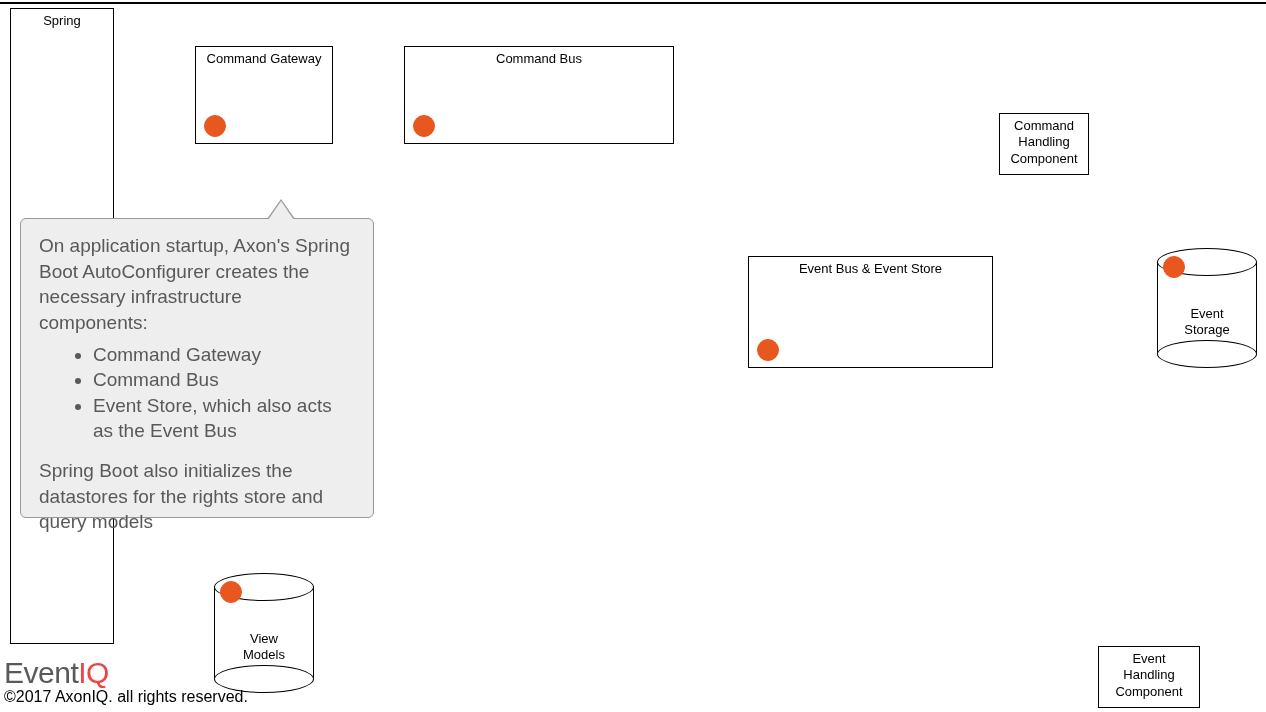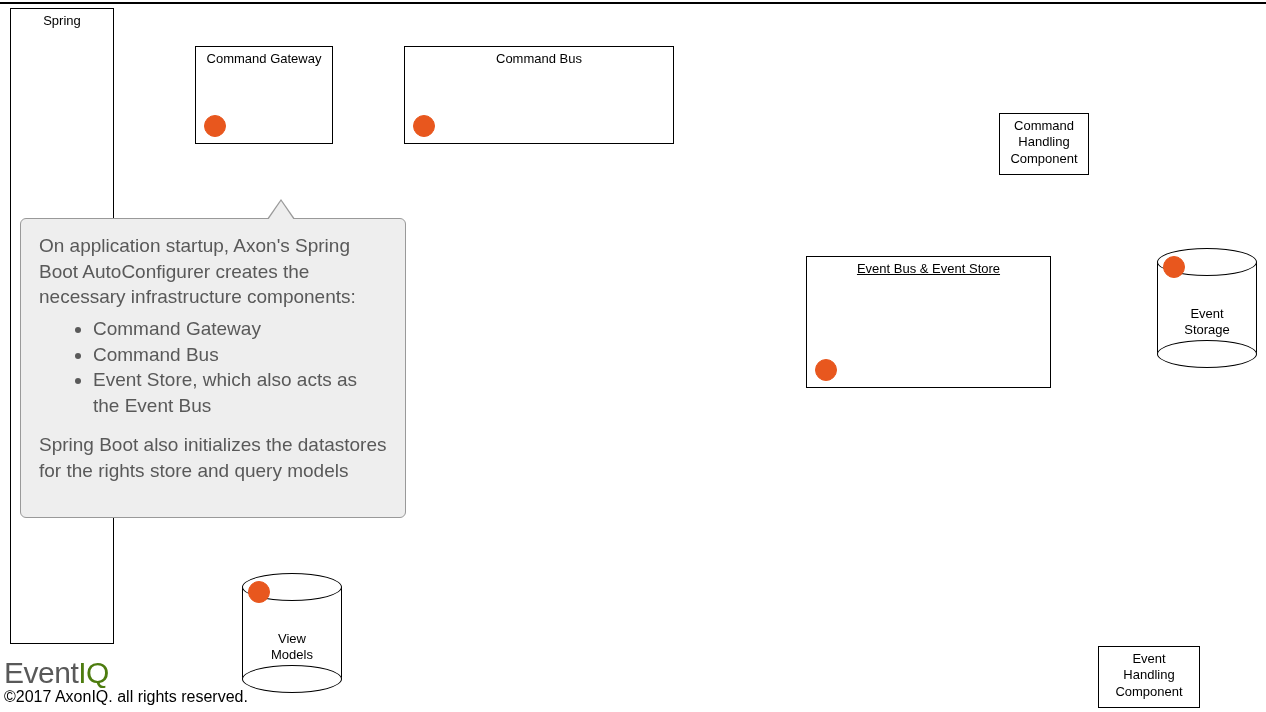--- a/index.html
+++ b/index.html
@@ -113,21 +113,21 @@
     left: 4px;
     bottom: 6px;
   }
   .logo {
     font-size: 30px;
     font-weight: 400;
     letter-spacing: -0.5px;
     color: #595959;
   }
   .logo .iq {
-    color: #4d7c0f;
+    color: #ef4444;
   }
   .copyright {
     font-size: 16px;
     color: #000;
     margin-top: -2px;
   }
 </style>
 </head>
 <body>
 
@@ -146,50 +146,50 @@
   <div class="box-label">Command Bus</div>
   <div class="dot" style="left:8px; bottom:6px;"></div>
 </div>
 
 <div class="box" style="left:999px; top:113px; width:90px; height:62px;">
   <div class="box-label" style="white-space:pre-line;">Command
 Handling
 Component</div>
 </div>
 
-<div class="box" style="left:806px; top:256px; width:245px; height:132px;text-decoration:underline;">
+<div class="box" style="left:748px; top:256px; width:245px; height:112px;">
   <div class="box-label">Event Bus &amp; Event Store</div>
   <div class="dot" style="left:8px; bottom:6px;"></div>
 </div>
 
 <div class="box" style="left:1098px; top:646px; width:102px; height:62px;">
   <div class="box-label" style="white-space:pre-line;">Event
 Handling
 Component</div>
 </div>
 
 <div class="cylinder" style="left:1157px; top:248px; width:100px; height:120px;">
   <div class="cyl-body" style="left:0; top:14px; width:100px; height:92px;"></div>
   <div class="cyl-bot" style="left:0; top:92px; width:100px; height:28px;"></div>
   <div class="cyl-top" style="left:0; top:0; width:100px; height:28px;"></div>
   <div class="dot" style="left:6px; top:8px;"></div>
   <div class="cyl-label" style="top: 58px; white-space: pre-line;">Event
 Storage</div>
 </div>
 
-<div class="cylinder" style="left:214px; top:573px; width:100px; height:120px;margin-left:28px;">
+<div class="cylinder" style="left:214px; top:573px; width:100px; height:120px;">
   <div class="cyl-body" style="left:0; top:14px; width:100px; height:92px;"></div>
   <div class="cyl-bot" style="left:0; top:92px; width:100px; height:28px;"></div>
   <div class="cyl-top" style="left:0; top:0; width:100px; height:28px;"></div>
   <div class="dot" style="left:6px; top:8px;"></div>
   <div class="cyl-label" style="top: 58px; white-space: pre-line;">View
 Models</div>
 </div>
 
-<div class="callout" style="left:20px; top:218px; width:386px; height:300px;">
+<div class="callout" style="left:20px; top:218px; width:354px; height:300px;">
   <div class="callout-tail" style="left:246px; top:0;">
     <div class="tri-border"></div>
     <div class="tri-fill"></div>
   </div>
   <div>On application startup, Axon's Spring Boot AutoConfigurer creates the necessary infrastructure components:</div>
   <ul>
     <li>Command Gateway</li>
     <li>Command Bus</li>
     <li>Event Store, which also acts as the Event Bus</li>
   </ul>

